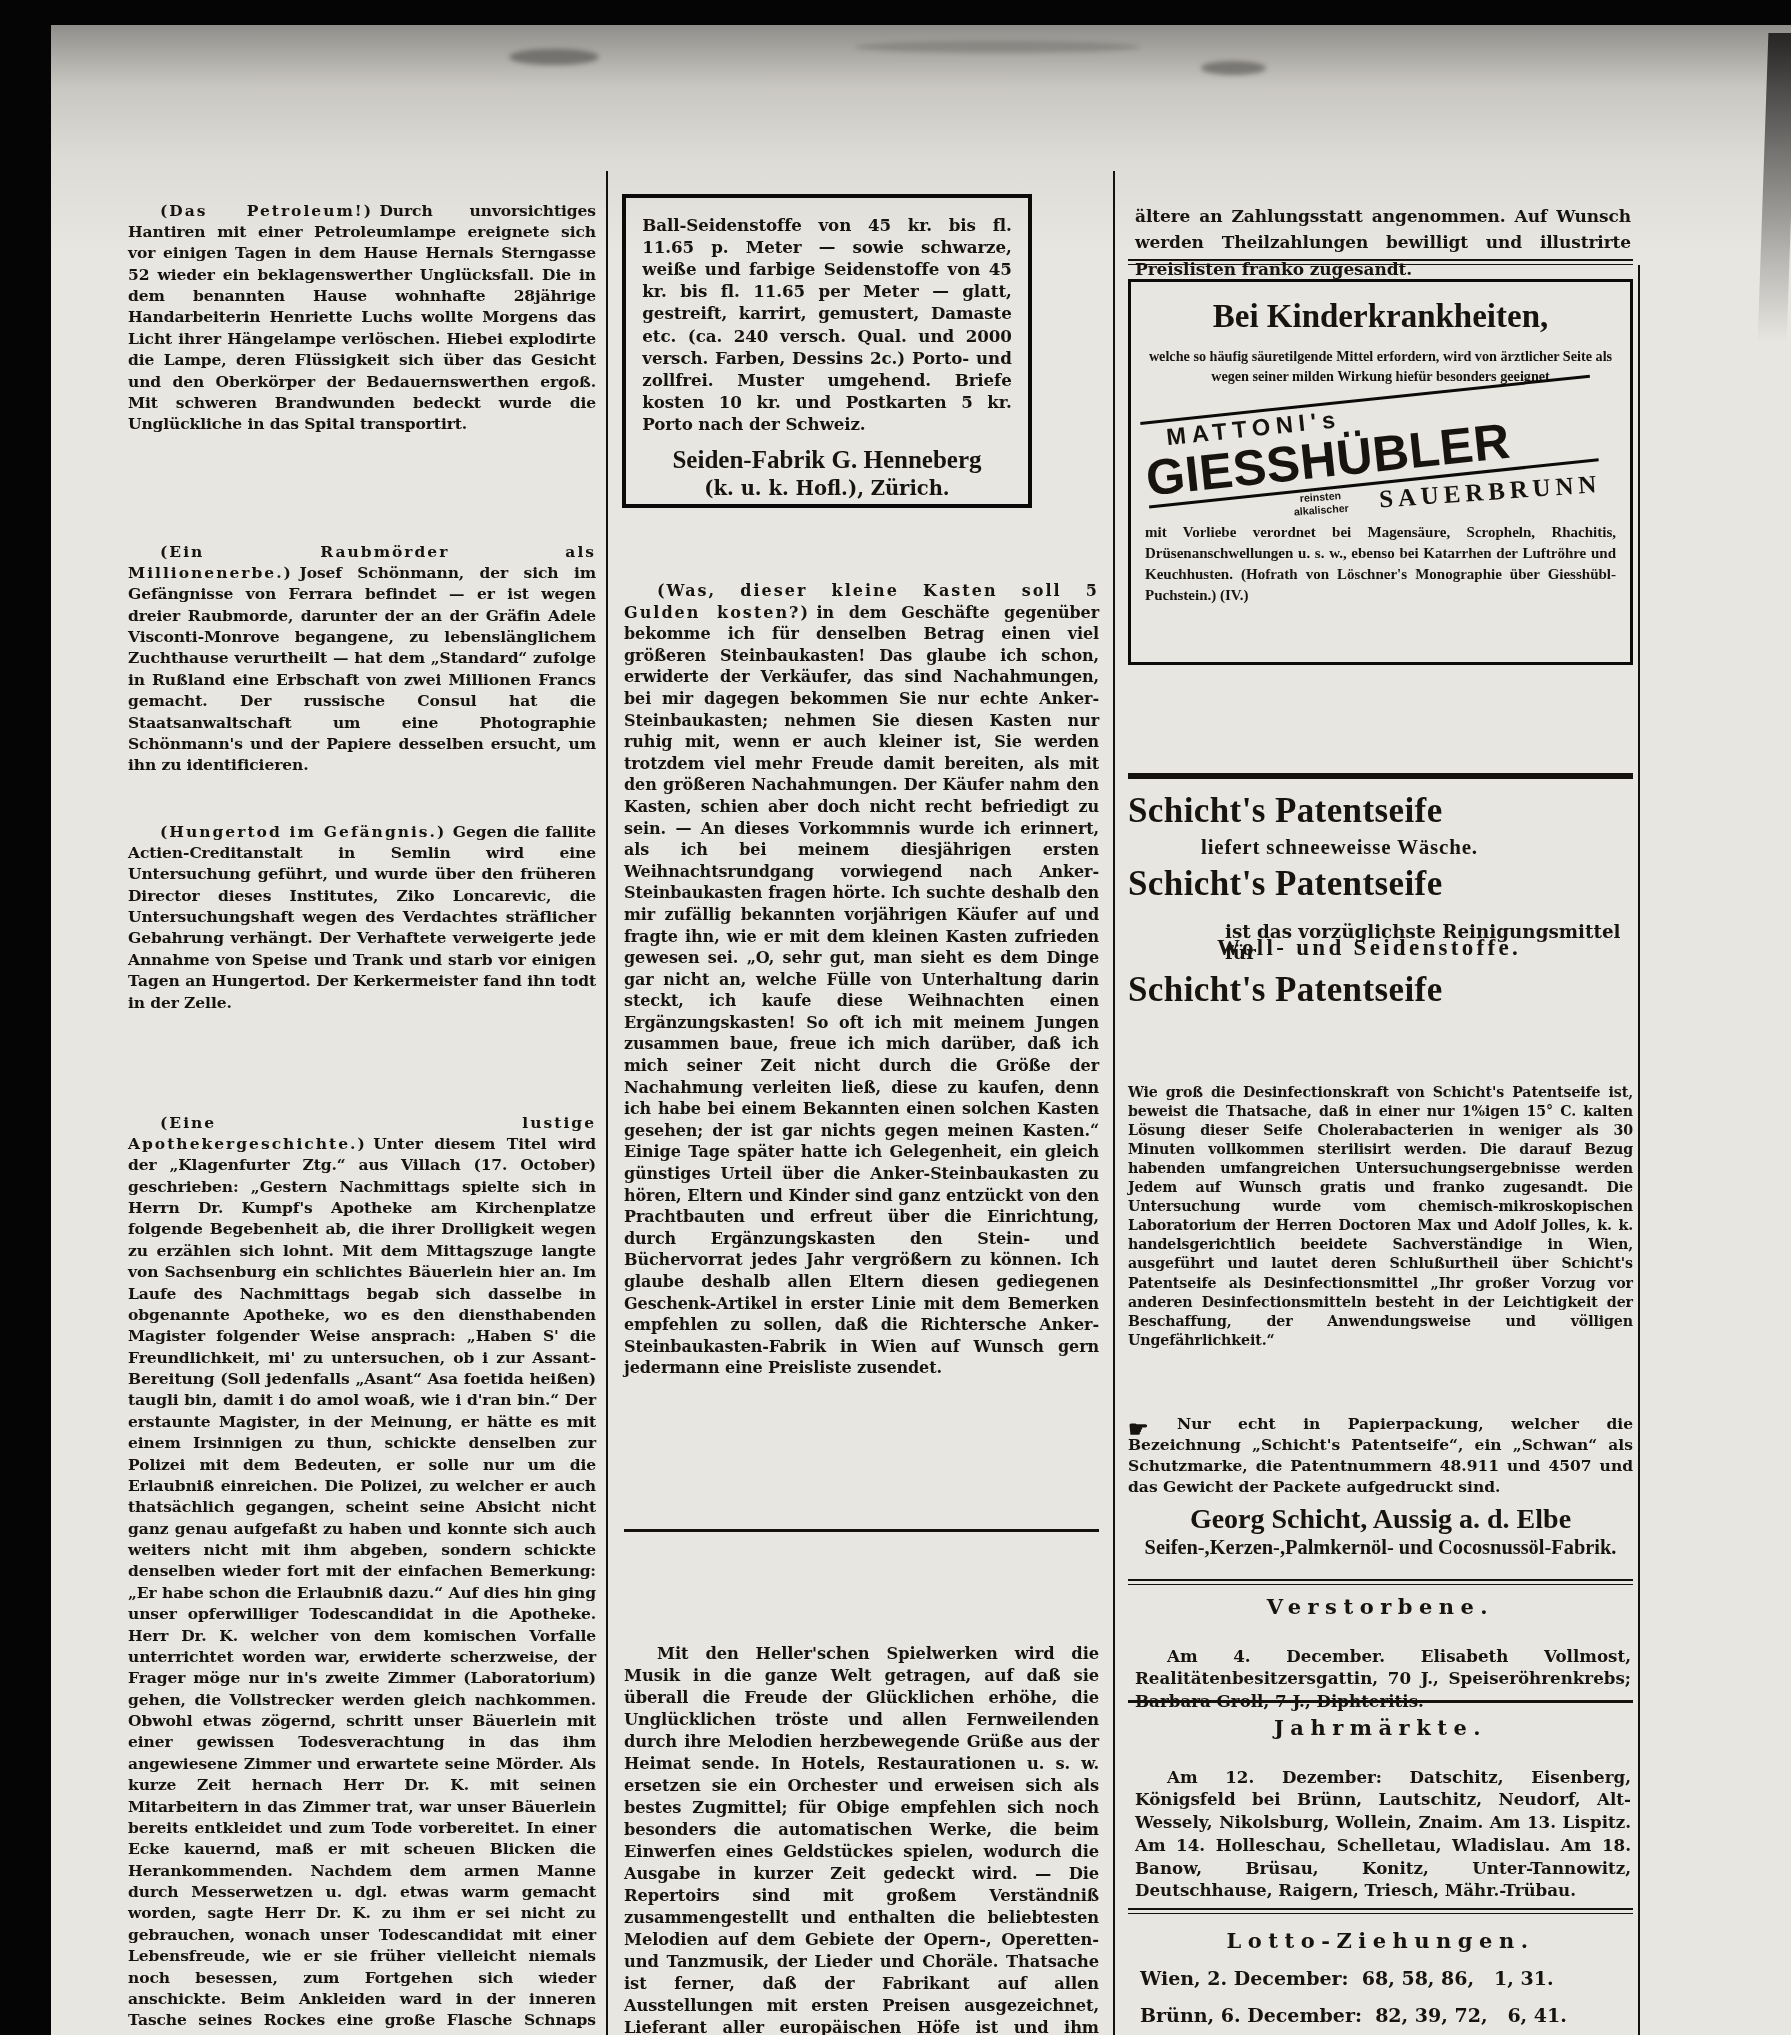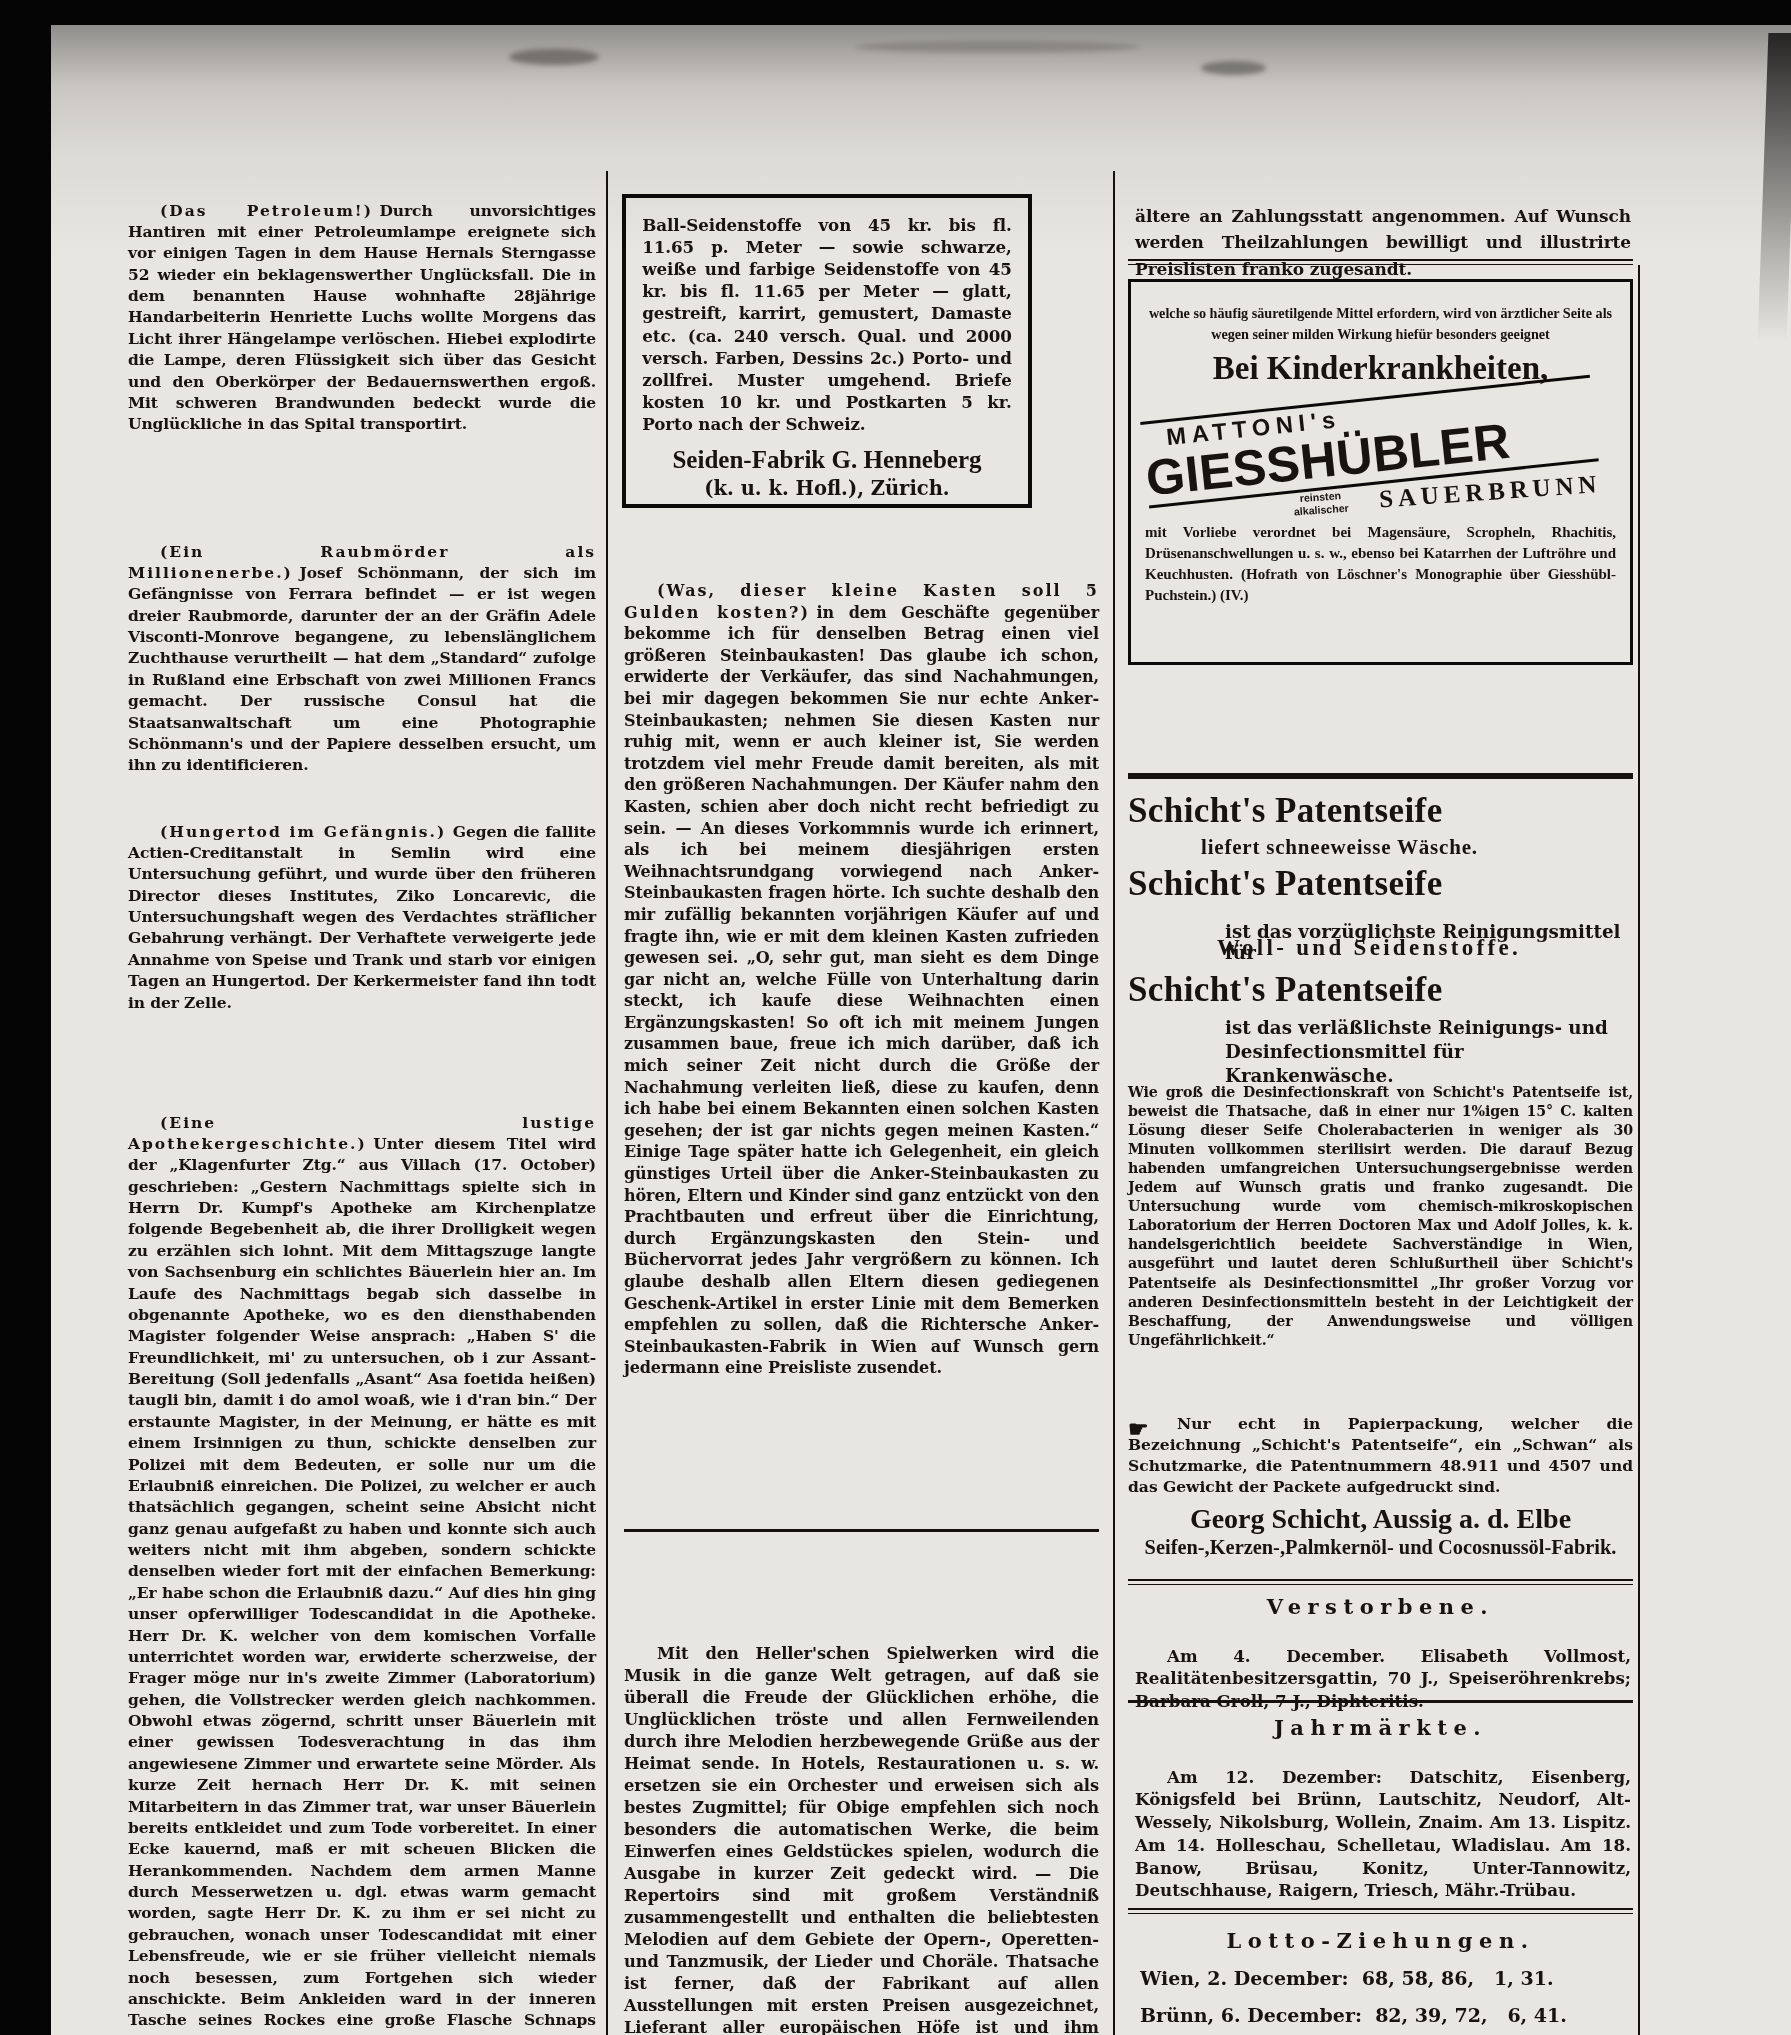--- a/index.html
+++ b/index.html
@@ -114,42 +114,41 @@
 
   <div class="hrule" style="left:624px;top:1529px;width:475px;height:2.8px;"></div>
 
   <p id="heller-body" class="frak">Mit den Heller'schen Spielwerken wird die Musik in die ganze Welt getragen, auf daß sie überall die Freude der Glücklichen erhöhe, die Unglücklichen tröste und allen Fernweilenden durch ihre Melodien herzbewegende Grüße aus der Heimat sende. In Hotels, Restaurationen u. s. w. ersetzen sie ein Orchester und erweisen sich als bestes Zugmittel; für Obige empfehlen sich noch besonders die automatischen Werke, die beim Einwerfen eines Geldstückes spielen, wodurch die Ausgabe in kurzer Zeit gedeckt wird. — Die Repertoirs sind mit großem Verständniß zusammengestellt und enthalten die beliebtesten Melodien auf dem Gebiete der Opern-, Operetten- und Tanzmusik, der Lieder und Choräle. Thatsache ist ferner, daß der Fabrikant auf allen Ausstellungen mit ersten Preisen ausgezeichnet, Lieferant aller europäischen Höfe ist und ihm jährlich Tausende von Anerkennungsschreiben zugehen. — Die Heller'schen Spielwerke sind daher als passendstes Geschenk zu Weihnachten, Geburts- oder Namenstagen, außerdem für Seelsorger, Lehrer und Kranke zu empfehlen. — Man wende sich direkt nach Bern, selbst bei kleinen Aufträgen, da die Fabrik keine Niederlagen hat. Reparaturen, auch solche von fremden Werken, werden aufs beste besorgt,</p>
 
   <p id="continuation" class="c3 frak" style="top:186px;">ältere an Zahlungsstatt angenommen. Auf Wunsch werden Theilzahlungen bewilligt und illustrirte Preislisten franko zugesandt.</p>
 
   <div class="dblrule" style="left:1128px;top:259px;width:505px;"></div>
 
   <div id="kkbox">
+    <div id="kk-heading">Bei Kinderkrankheiten,</div>
     <div id="kk-intro">welche so häufig säuretilgende Mittel erfordern, wird von ärztlicher Seite als wegen seiner milden Wirkung hiefür besonders geeignet</div>
-    <div id="kk-heading">Bei Kinderkrankheiten,</div>
     <div class="mattoni">
       <div class="m-top">MATTONI's</div>
       <div class="m-big">GIESSHÜBLER</div>
       <div class="m-sub">
         <span class="m-small">reinsten alkalischer</span>
         <span class="m-sauer">SAUERBRUNN</span>
       </div>
     </div>
     <div id="kk-body">mit Vorliebe verordnet bei Magensäure, Scropheln, Rhachitis, Drüsenanschwellungen u. s. w., ebenso bei Katarrhen der Luftröhre und Keuchhusten. (Hofrath von Löschner's Monographie über Giesshübl-Puchstein.)  (IV.)</div>
   </div>
 
   <div class="hrule" style="left:1128px;top:773px;width:505px;height:5.7px;"></div>
 
   <div class="schicht-h" style="top:791px;">Schicht's Patentseife</div>
   <div class="schicht-s1 ant" style="top:835px;">liefert schneeweisse Wäsche.</div>
   <div class="schicht-h" style="top:864px;">Schicht's Patentseife</div>
   <div class="schicht-sf frak" style="top:911px;margin-top:10px;">ist das vorzüglichste Reinigungsmittel für</div>
   <div class="schicht-sw" style="top:935px;">Woll- und Seidenstoffe.</div>
   <div class="schicht-h" style="top:970px;">Schicht's Patentseife</div>
-  <div class="schicht-sf frak" style="top:1016px;line-height:1.3;">ist das verläßlichste Reinigungs- und Desinfectionsmittel für Krankenwäsche.</div>
 
   <p id="schicht-body" class="frak">Wie groß die Desinfectionskraft von Schicht's Patentseife ist, beweist die Thatsache, daß in einer nur 1%igen 15° C. kalten Lösung dieser Seife Cholerabacterien in weniger als 30 Minuten vollkommen sterilisirt werden. Die darauf Bezug habenden umfangreichen Untersuchungsergebnisse werden Jedem auf Wunsch gratis und franko zugesandt. Die Untersuchung wurde vom chemisch-mikroskopischen Laboratorium der Herren Doctoren Max und Adolf Jolles, k. k. handelsgerichtlich beeidete Sachverständige in Wien, ausgeführt und lautet deren Schlußurtheil über Schicht's Patentseife als Desinfectionsmittel „Ihr großer Vorzug vor anderen Desinfectionsmitteln besteht in der Leichtigkeit der Beschaffung, der Anwendungsweise und völligen Ungefährlichkeit.“</p>
 
   <p id="schicht-notice" class="frak"><span class="manicule">☛</span><span>Nur echt in Papierpackung, welcher die Bezeichnung „Schicht's Patentseife“, ein „Schwan“ als Schutzmarke, die Patentnummern 48.911 und 4507 und das Gewicht der Packete aufgedruckt sind.</span></p>
 
   <div id="schicht-firm">Georg Schicht, Aussig a. d. Elbe</div>
   <div id="schicht-sub">Seifen-,Kerzen-,Palmkernöl- und Cocosnussöl-Fabrik.</div>
 
   <div class="dblrule" style="left:1128px;top:1579px;width:505px;"></div>
   <div class="sec-head frak" style="top:1594px;">Verstorbene.</div>

